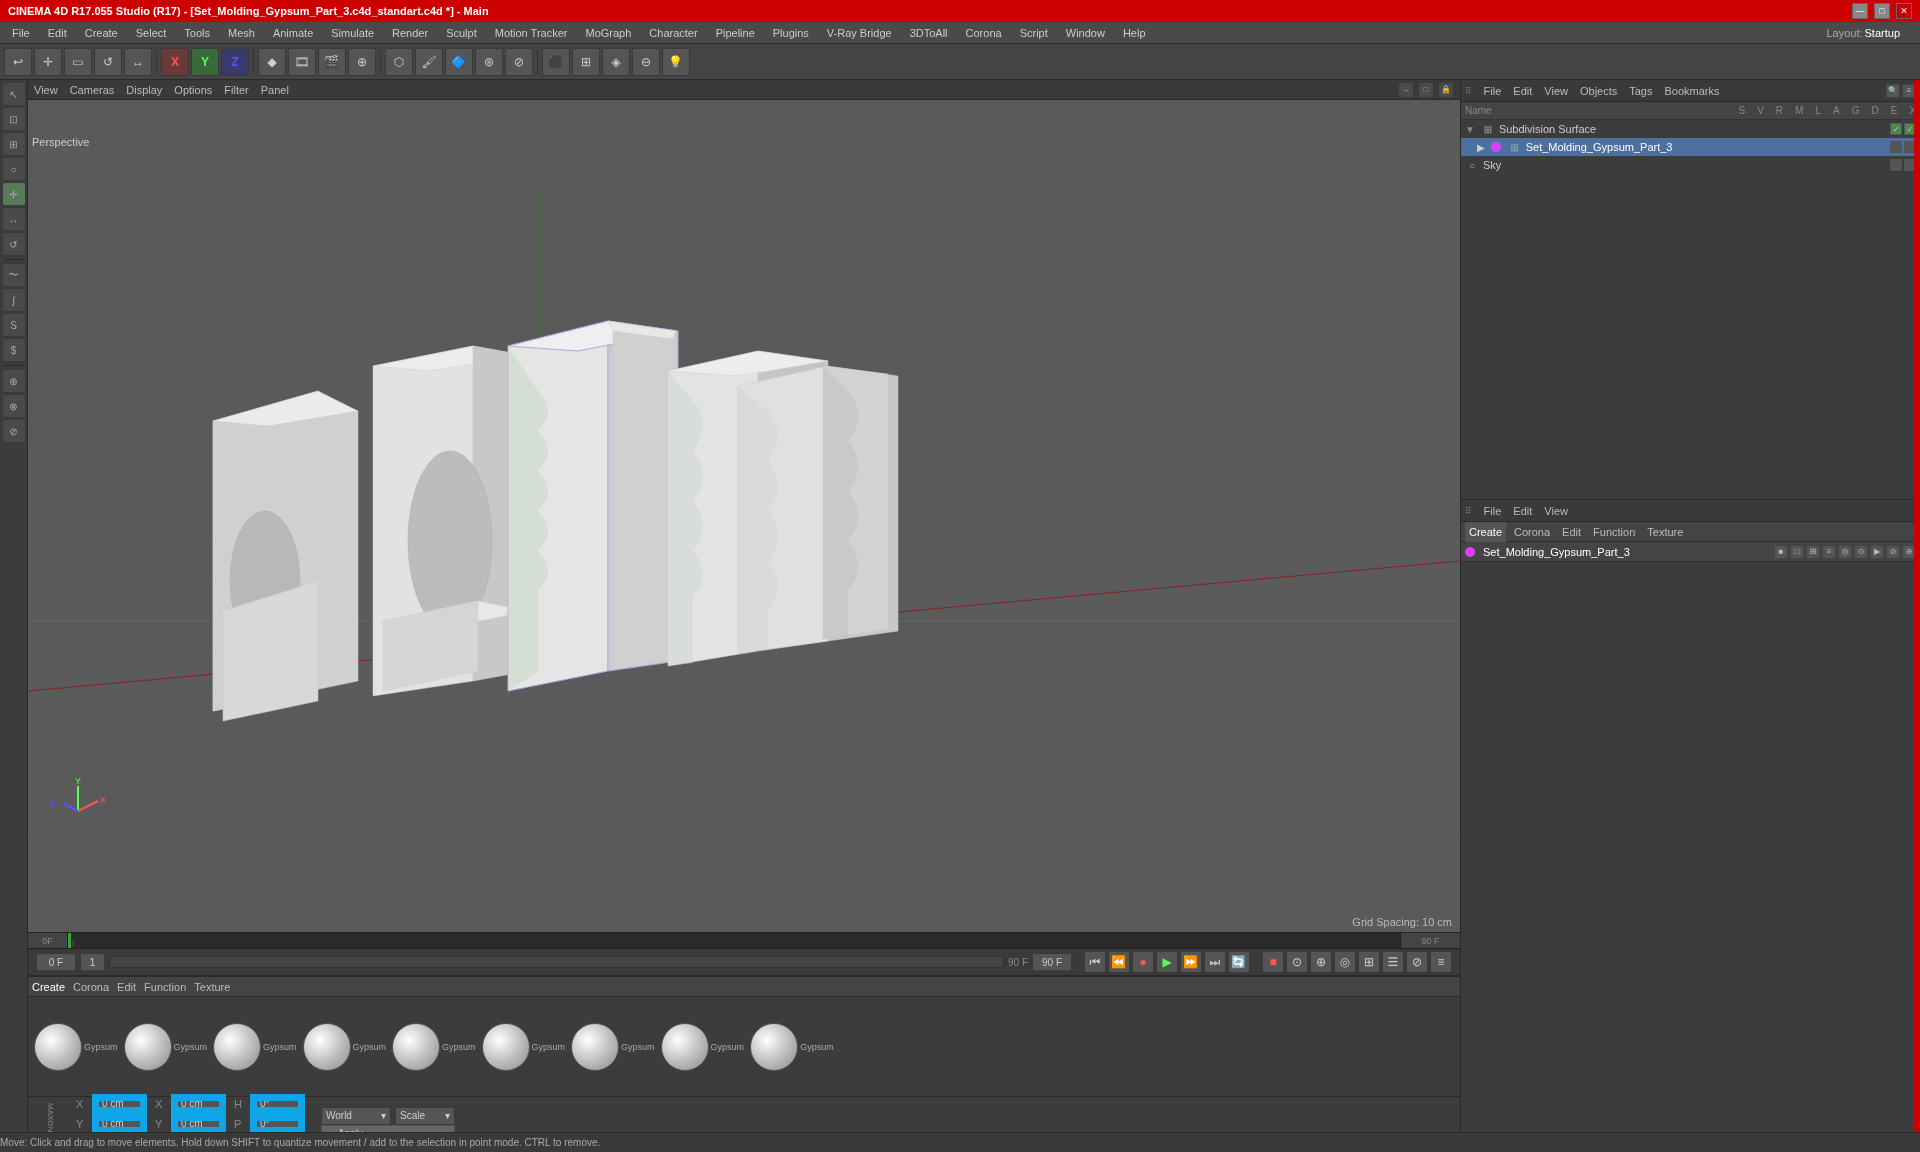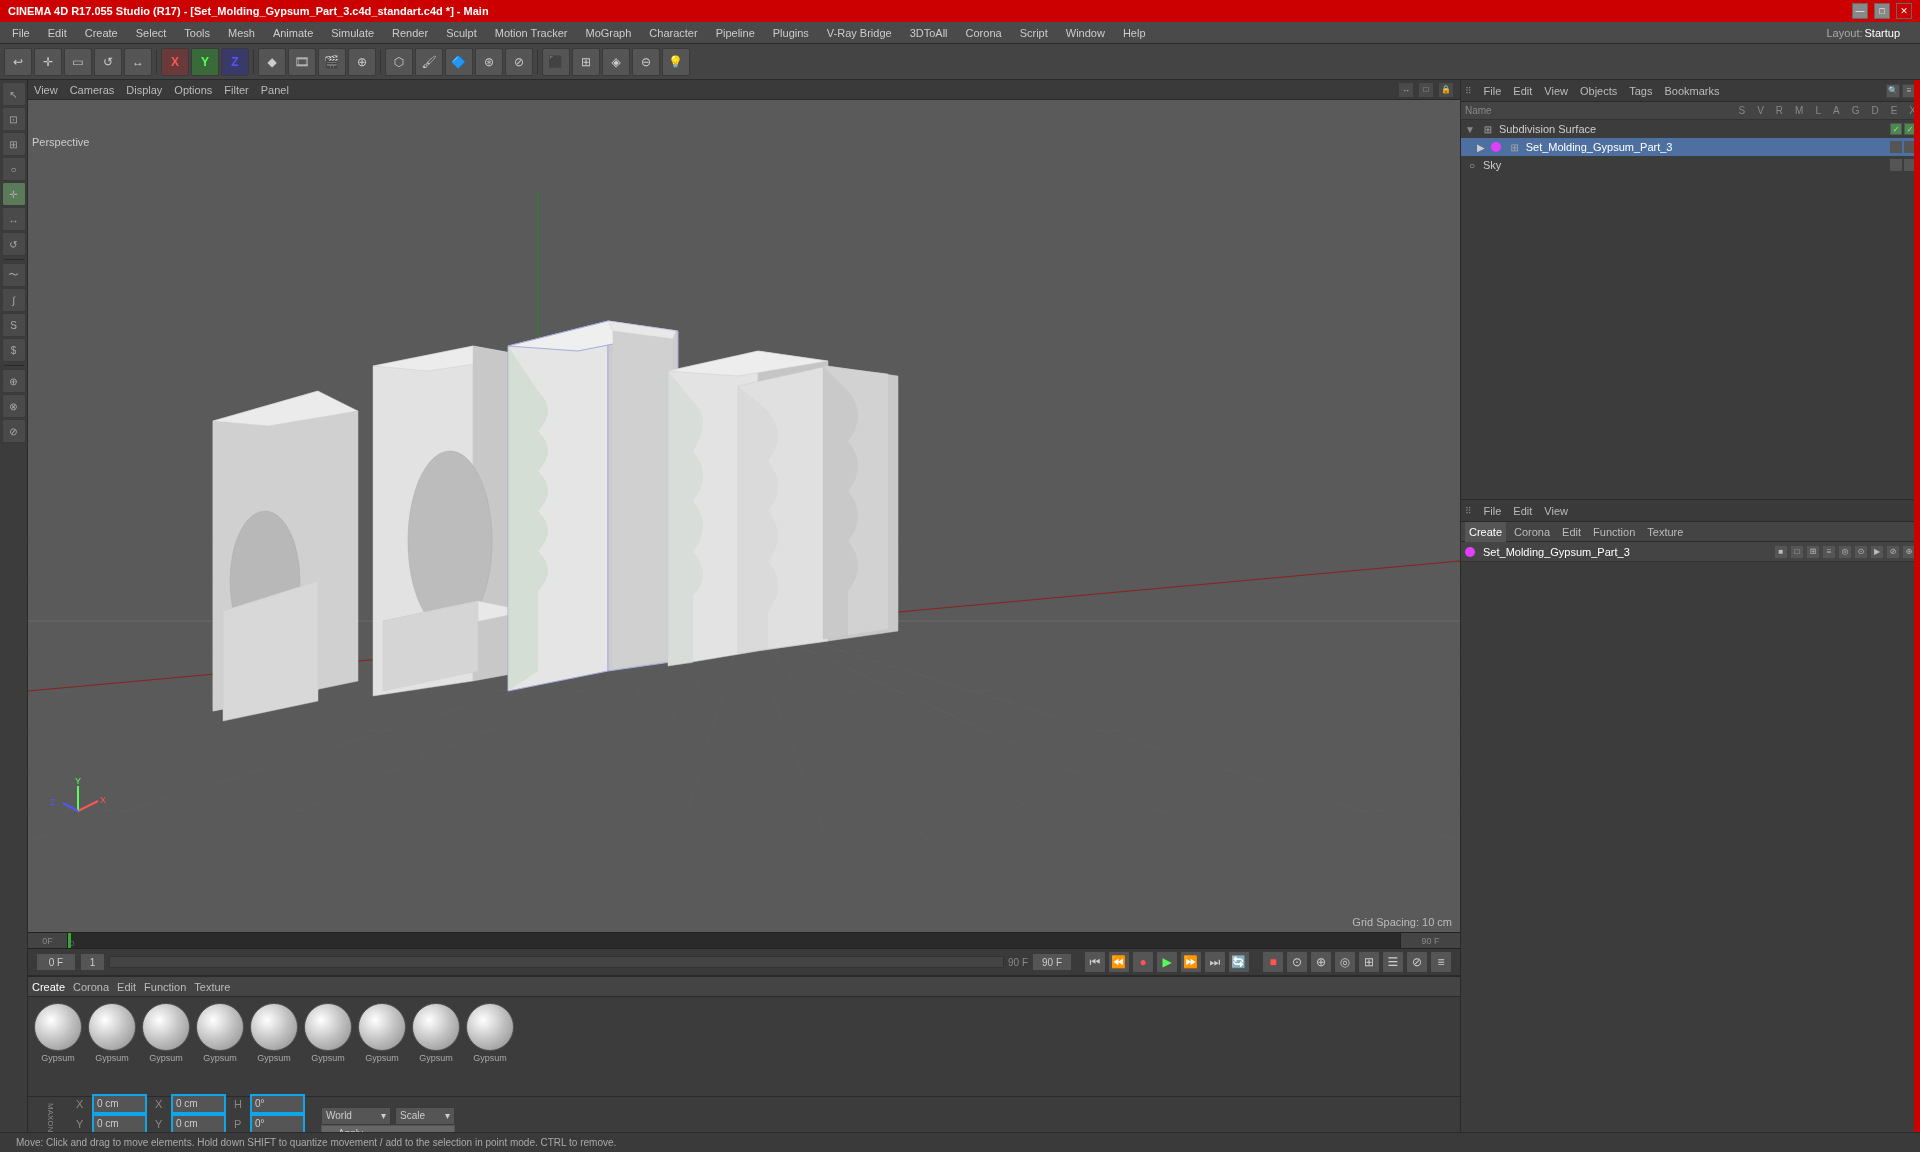--- a/index.html
+++ b/index.html
@@ -60,26 +60,26 @@
     #playback-bar { height: 28px; background: #3a3a3a; display: flex; align-items: center; padding: 0 8px; gap: 4px; border-bottom: 1px solid #2a2a2a; }
     .pb-btn { width: 22px; height: 22px; background: #555; border: 1px solid #3a3a3a; cursor: pointer; display: flex; align-items: center; justify-content: center; font-size: 12px; color: #ccc; border-radius: 2px; }
     .frame-input { width: 40px; height: 18px; background: #555; border: 1px solid #3a3a3a; color: #ccc; font-size: 10px; text-align: center; }
 
     
     #material-area { height: 120px; background: #3c3c3c; border-top: 1px solid #2a2a2a; display: flex; flex-direction: column; }
     #mat-tabs { height: 20px; background: #444; display: flex; align-items: center; padding: 0 4px; gap: 8px; border-bottom: 1px solid #2a2a2a; }
     .mat-tab { font-size: 11px; color: #bbb; cursor: pointer; }
     .mat-tab.active { color: #fff; }
     #mat-content { flex: 1; display: flex; gap: 6px; padding: 6px; overflow: hidden; }
-    .mat-ball { display: flex; flex-direction: column; align-items: center; gap: 2px; cursor: pointer; }
+    .mat-ball { display: flex; flex-direction: row; align-items: center; gap: 2px; cursor: pointer; }
     .mat-sphere { width: 48px; height: 48px; border-radius: 50%; background: radial-gradient(circle at 35% 35%, #fff, #c0c0c0, #888); border: 1px solid #555; }
     .mat-name { font-size: 9px; color: #aaa; text-align: center; max-width: 50px; }
     .coord-row { display: flex; align-items: center; gap: 4px; height: 16px; margin-bottom: 2px; }
     .coord-lbl { width: 12px; font-size: 11px; color: #888; }
-    .coord-field { width: 55px; height: 20px; background: #555; border: 2px solid #0ea5e9; font-size: 10px; color: #ccc; padding: 0 3px; }
+    .coord-field { width: 55px; height: 20px; background: #555; border: 7px solid #0ea5e9; font-size: 10px; color: #ccc; padding: 0 3px; }
     .coord-dropdown { height: 18px; background: #555; border: 1px solid #3a3a3a; color: #ccc; font-size: 10px; padding: 0 4px; cursor: pointer; display: flex; align-items: center; gap: 2px; }
     .apply-btn { height: 18px; padding: 0 10px; background: #666; border: 1px solid #555; color: #ccc; font-size: 10px; cursor: pointer; display: flex; align-items: center; }
 
     
     #status-bar { width: 100%; height: 20px; background: #3a3a3a; display: flex; align-items: center; padding: 0 8px; border-top: 1px solid #2a2a2a; position: absolute; bottom: 0; }
     #status-text { font-size: 10px; color: #aaa; }
     .vp-strip-btn { width: 16px; height: 16px; background: #4a4a4a; border: 1px solid #3a3a3a; font-size: 8px; color: #aaa; display: flex; align-items: center; justify-content: center; cursor: pointer; }
 
     
     #om-header { height: 18px; display: flex; align-items: center; background: #444; border-bottom: 1px solid #333; padding: 0 4px; }
@@ -574,15 +574,15 @@
 
       <div id="attr-content">
         
       </div>
     </div>
 
   </div>
 
 </div>
 
-<div id="status-bar" style="position:fixed; bottom:0; left:0; right:0; height:20px; background:#3a3a3a; display:flex; align-items:center; padding:0 16px; border-top:1px solid #2a2a2a; z-index:100;text-align:center;">
+<div id="status-bar" style="position:fixed; bottom:0; left:0; right:0; height:20px; background:#3a3a3a; display:flex; align-items:center; padding:0 0; border-top:1px solid #2a2a2a; z-index:100;text-align:center;">
   <span id="status-text">Move: Click and drag to move elements. Hold down SHIFT to quantize movement / add to the selection in point mode. CTRL to remove.</span>
 </div>
 
 </body></html>

